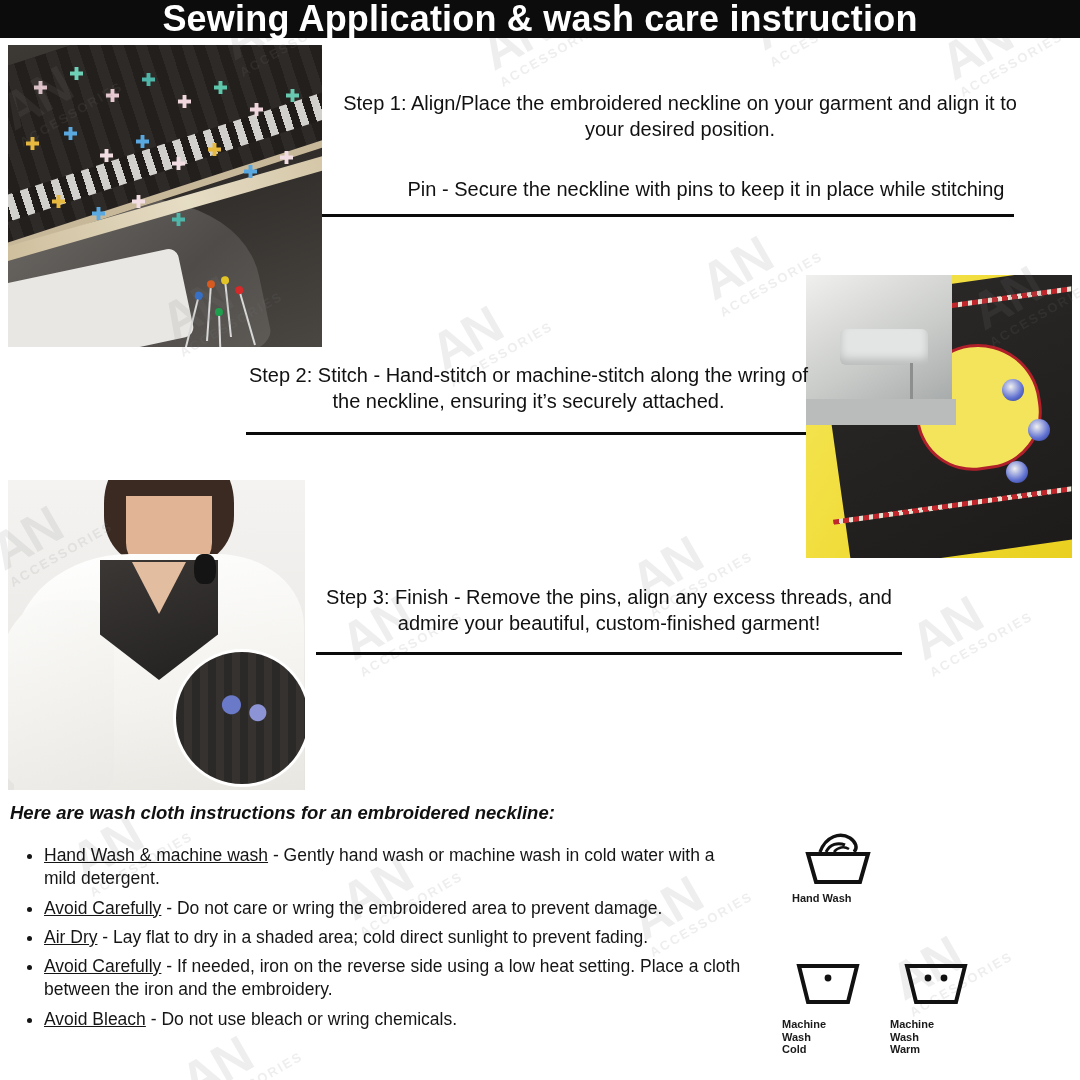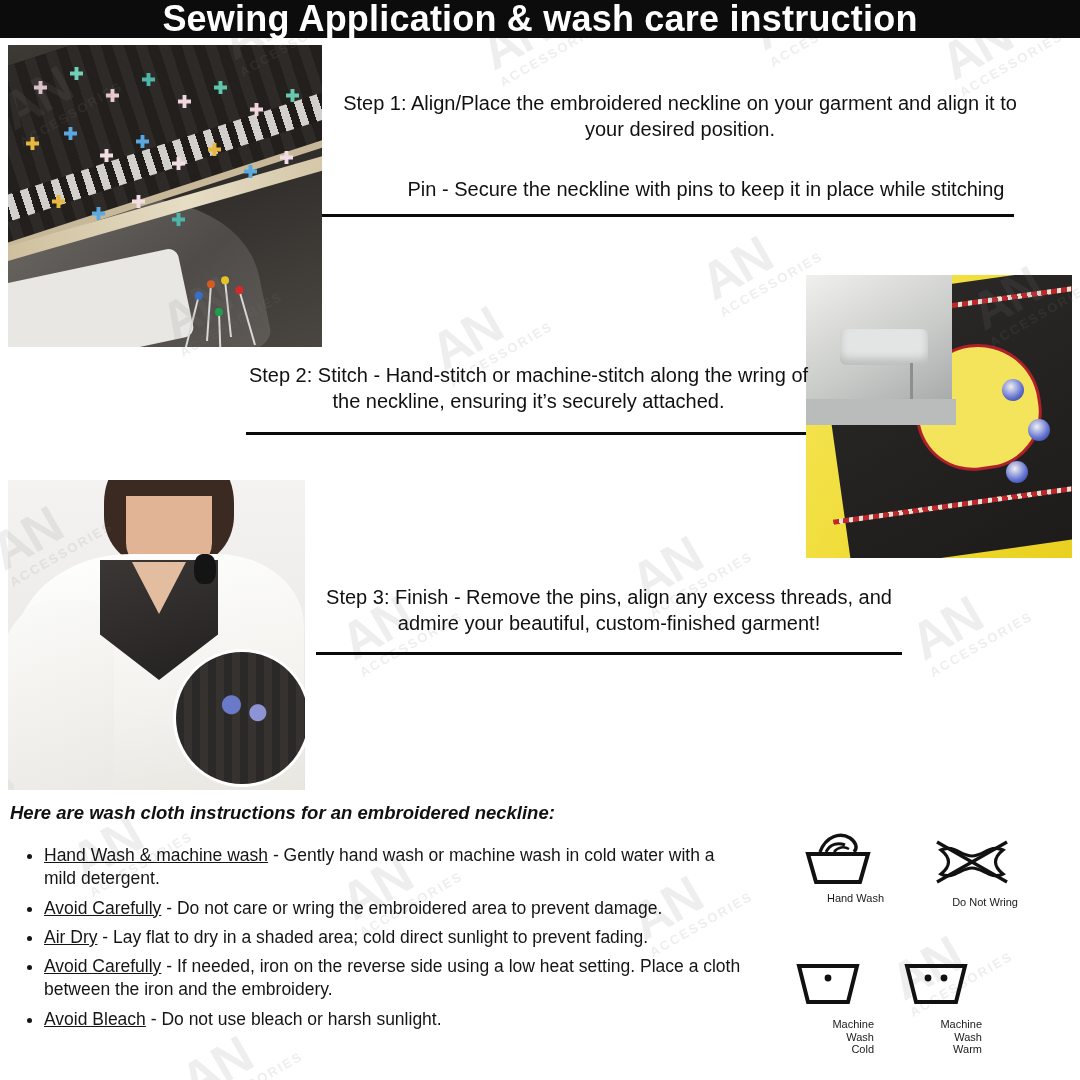--- a/index.html
+++ b/index.html
@@ -174,21 +174,21 @@
   .care-list {
     position:absolute; left:14px; top:840px; width:730px; z-index:6;
     margin:4px; padding-left: 26px;
     font-size: 17.5px; color:#151515; line-height:1.33;
   }
   .care-list li { margin-bottom: 6px; }
   .care-list .term { text-decoration: underline; }
 
   
   .symbols { position:absolute; left:780px; top:830px; width:292px; height:240px; z-index:6; }
-  .sym { position:absolute; text-align:right; font-size: 11px; font-weight: normal; color:#1a1a1a; width:92px; line-height:1.15; }
+  .sym { position:absolute; text-align:left; font-size: 11px; font-weight: bold; color:#1a1a1a; width:92px; line-height:1.15; }
   .sym .glyph { display:block; height:58px; margin-bottom:4px; }
   .sym svg { display:block; margin:0 auto; }
 </style>
 </head>
 <body>
 
 <div class="header">
   <div class="header-title">Sewing Application &amp; wash care instruction</div>
 </div>
 
@@ -276,48 +276,38 @@
   <li>
     <span class="term">Avoid Carefully</span><span> - Do not care or wring the embroidered area to prevent damage.</span>
   </li>
   <li>
     <span class="term">Air Dry</span><span> - Lay flat to dry in a shaded area; cold direct sunlight to prevent fading.</span>
   </li>
   <li>
     <span class="term">Avoid Carefully</span><span> - If needed, iron on the reverse side using a low heat setting. Place a cloth between the iron and the embroidery.</span>
   </li>
   <li>
-    <span class="term">Avoid Bleach</span><span> - Do not use bleach or harsh sunlight.</span>
+    <span class="term">Avoid Bleach</span><span> - Do not use bleach or wring chemicals.</span>
   </li>
 </ul>
 
 <div class="symbols">
 
   <div class="sym" style="left:12px; top:0;">
     <span class="glyph">
       <svg width="76" height="58" viewBox="0 0 76 58">
         <path d="M8 24 L68 24 L60 52 L16 52 Z" fill="none" stroke="#111" stroke-width="4"></path>
         <path d="M20 22 C26 6, 40 2, 50 8 C56 12, 58 18, 54 22" fill="none" stroke="#111" stroke-width="3.4"></path>
         <path d="M26 22 C30 14, 38 12, 45 15" fill="none" stroke="#111" stroke-width="3"></path>
         <path d="M34 22 C38 17, 44 16, 49 19" fill="none" stroke="#111" stroke-width="2.6"></path>
       </svg>
     </span>
     <span>Hand Wash</span>
   </div>
 
-  <div class="sym" style="left:146px; top:4px;">
-    <span class="glyph">
-      <svg width="82" height="56" viewBox="0 0 82 56">
-        <path d="M10 16 C22 10, 30 22, 41 22 C52 22, 60 10, 72 16 C62 24, 62 32, 72 40 C60 46, 52 34, 41 34 C30 34, 22 46, 10 40 C20 32, 20 24, 10 16 Z" fill="none" stroke="#111" stroke-width="3.2"></path>
-        <line x1="6" y1="8" x2="76" y2="48" stroke="#111" stroke-width="3.4"></line>
-        <line x1="76" y1="8" x2="6" y2="48" stroke="#111" stroke-width="3.4"></line>
-      </svg>
-    </span>
-    <span>Do Not Wring</span>
-  </div>
 
   <div class="sym" style="left:2px; top:126px;">
     <span class="glyph">
       <svg width="70" height="54" viewBox="0 0 70 54">
         <path d="M6 10 L64 10 L55 46 L15 46 Z" fill="none" stroke="#111" stroke-width="4"></path>
         <circle cx="35" cy="22" r="3.4" fill="#111"></circle>
       </svg>
     </span>
     <span style="white-space:pre-line;">Machine
 Wash

